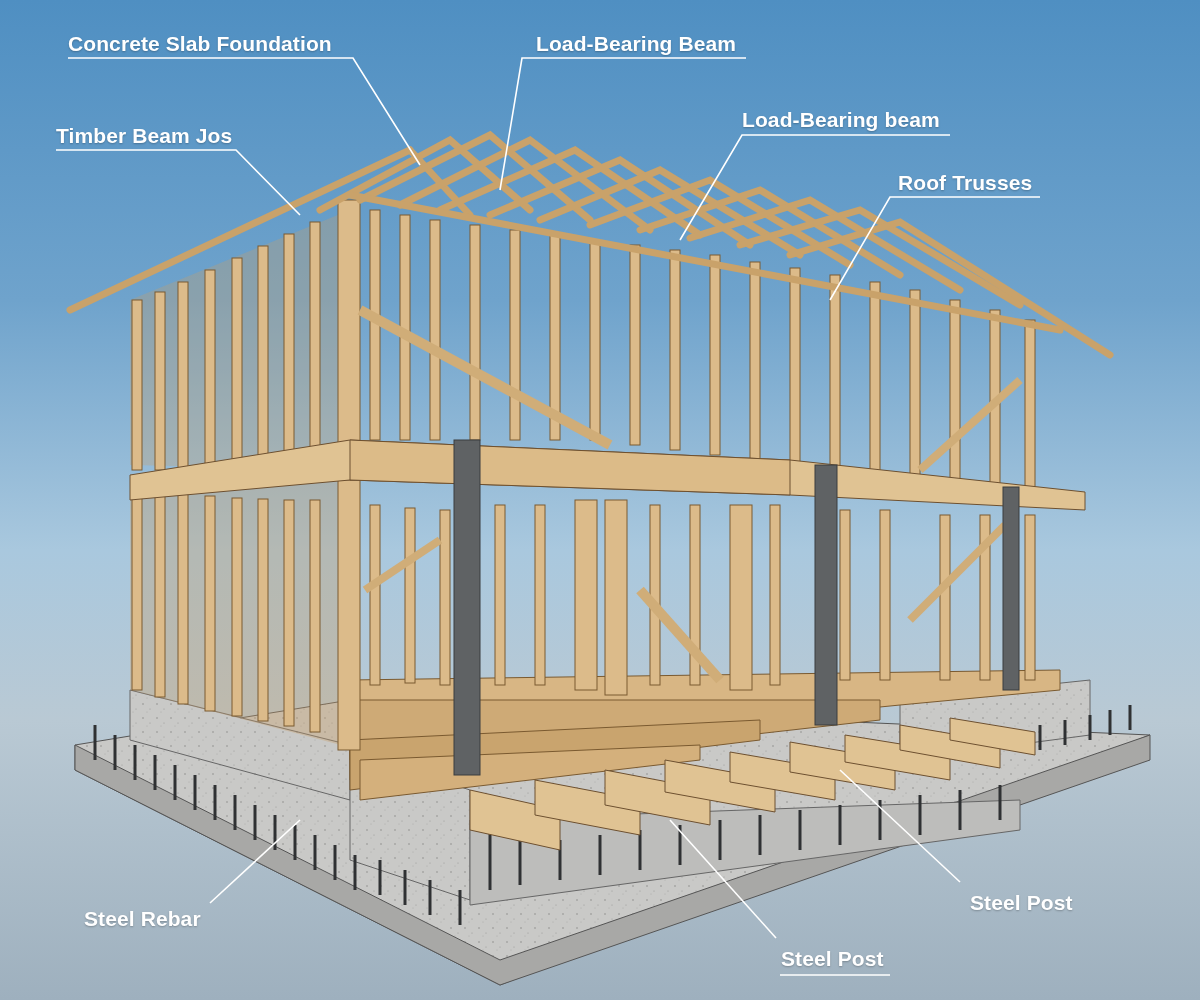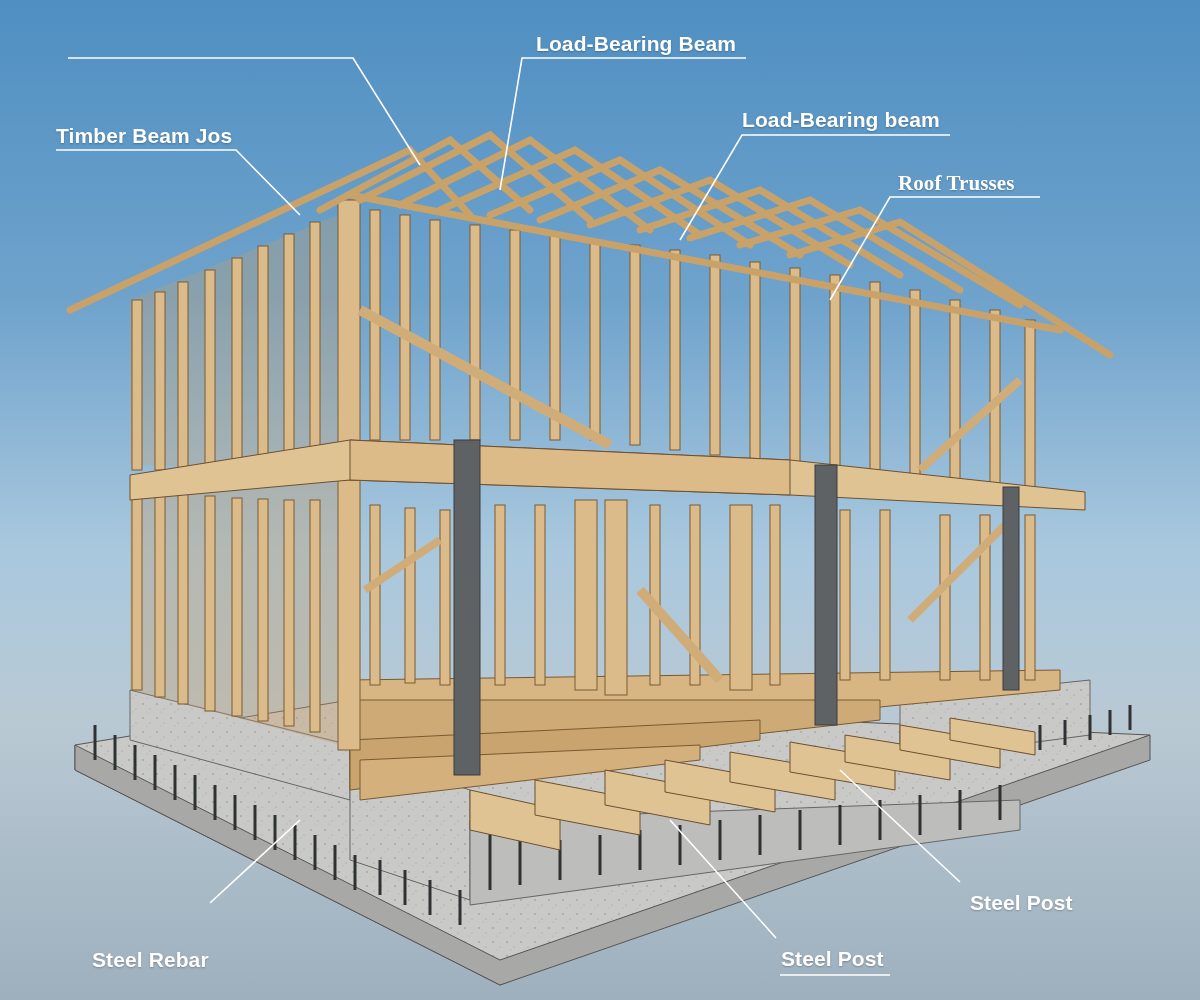--- a/index.html
+++ b/index.html
@@ -202,21 +202,22 @@
     <polyline points="56,150 236,150 300,215"></polyline>
     <polyline points="950,135 742,135 680,240"></polyline>
     <polyline points="1040,197 890,197 830,300"></polyline>
     <line x1="210" y1="903" x2="300" y2="820"></line>
     <line x1="960" y1="882" x2="840" y2="770"></line>
     <line x1="776" y1="938" x2="670" y2="820"></line>
     <line x1="780" y1="975" x2="890" y2="975"></line>
   </g>
 </svg>
 
+<div class="label" style="left:68px;top:32px;">Concrete Slab Foundation</div>
 <div class="label" style="left:536px;top:32px;">Load-Bearing Beam</div>
 <div class="label" style="left:56px;top:124px;">Timber Beam Jos</div>
 <div class="label" style="left:742px;top:108px;">Load-Bearing beam</div>
-<div class="label" style="left:898px;top:171px;font-family:Liberation Serif, serif;">Roof Trusses</div>
-<div class="label" style="left:92px;top:907px;margin-top:41px;">Steel Rebar</div>
+<div class="label" style="left:898px;top:171px;">Roof Trusses</div>
+<div class="label" style="left:84px;top:907px;">Steel Rebar</div>
 <div class="label" style="left:970px;top:891px;">Steel Post</div>
 <div class="label" style="left:781px;top:947px;">Steel Post</div>
 
 </div>
 
 </body></html>

